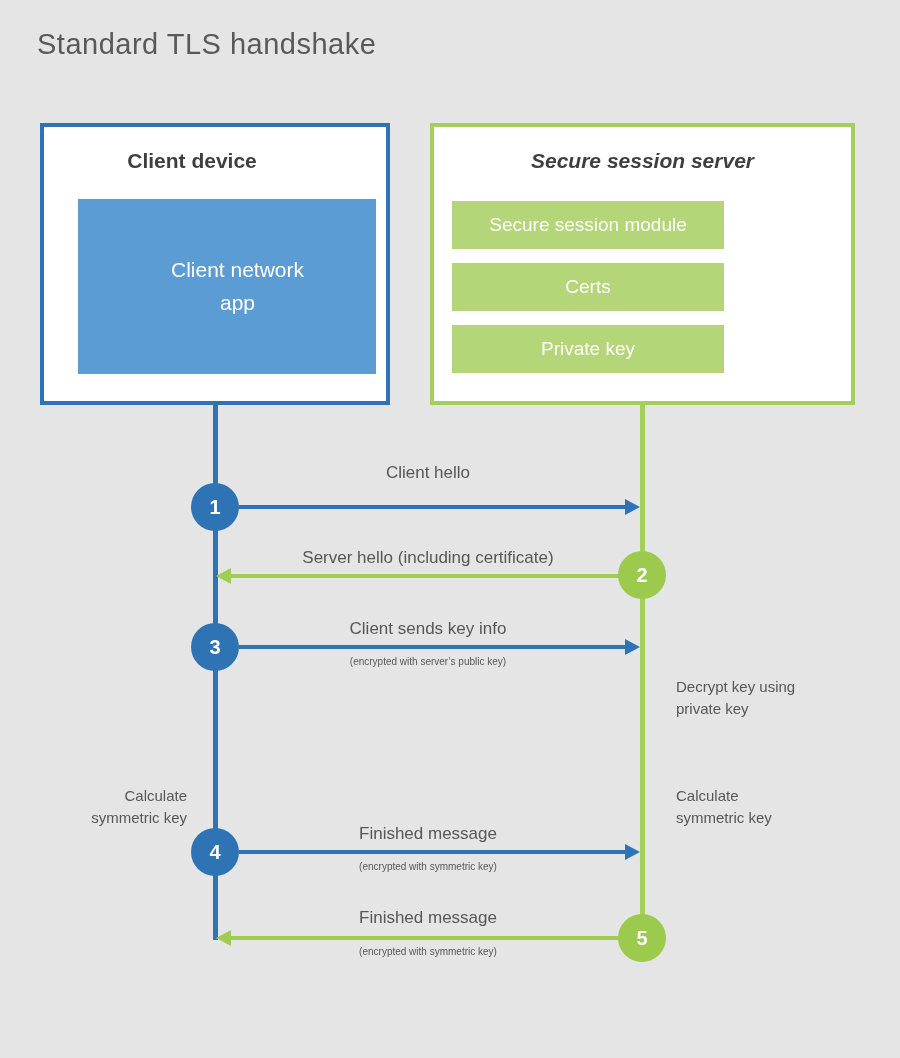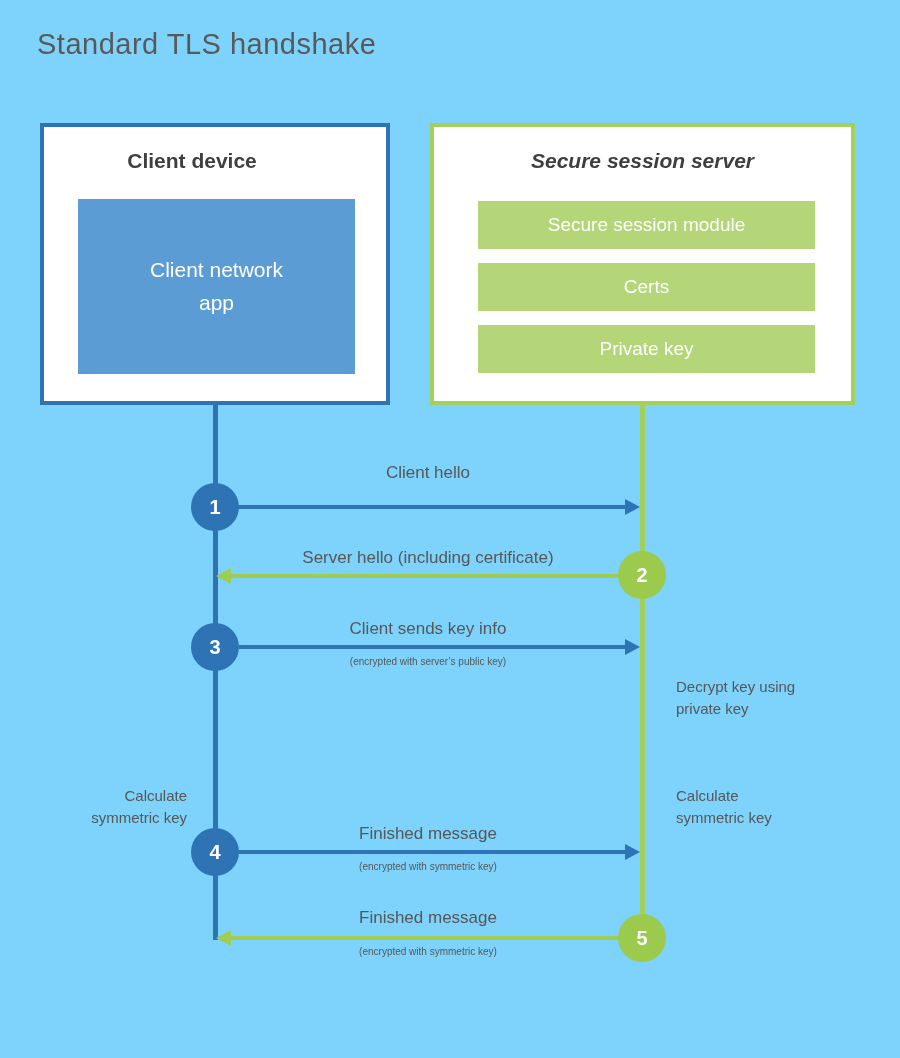--- a/index.html
+++ b/index.html
@@ -1,36 +1,36 @@
 <!DOCTYPE html>
 <html><head>
 <meta charset="utf-8">
 <style>
   html,body{margin:0;padding:0;background:#ffffff;}
   .stage{
-    position:relative;width:900px;height:1058px;background:#7dd3fc;
+    position:relative;width:900px;height:1058px;background:#e5e5e5;
     font-family:"Liberation Sans","DejaVu Sans",sans-serif;overflow:hidden;
   }
   .abs{position:absolute;}
   .page-title{
     left:37px;top:28px;font-size:29px;font-weight:300;color:#595959;letter-spacing:.5px;
   }
   
   .client-box{left:40px;top:123px;width:350px;height:282px;border:4px solid #2e74b5;box-sizing:border-box;background:#ffffff;}
   .server-box{left:430px;top:123px;width:425px;height:282px;border:4px solid #a3cf5b;box-sizing:border-box;background:#ffffff;}
   .box-heading{font-size:21px;font-weight:bold;color:#3f3f3f;text-align:center;}
   .client-heading{left:40px;top:149px;width:304px;}
   .server-heading{left:430px;top:149px;width:425px;font-style:italic;}
   .client-app{
     left:78px;top:199px;width:277px;height:175px;background:#5b9cd5;color:#ffffff;
     display:flex;flex-direction:column;align-items:center;justify-content:center;
-    font-size:21px;line-height:1.55;text-align:center;
+    font-size:21px;line-height:1.55;text-align:center;padding-left:21px;
   }
   .server-bar{
-    left:478px;width:337px;height:48px;background:#b5d678;color:#ffffff;
+    left:452px;width:272px;height:48px;background:#b5d678;color:#ffffff;
     display:flex;align-items:center;justify-content:center;font-size:19px;
   }
   .bar-0{top:201px;} .bar-1{top:263px;} .bar-2{top:325px;}
   
   .blue-line{left:213px;top:405px;width:5px;height:535px;background:#2e74b5;}
   .green-line{left:640px;top:405px;width:5px;height:533px;background:#a3cf5b;}
   
   .h-line{height:4px;}
   .h-blue{background:#2e74b5;}
   .h-green{background:#9ecd52;}

